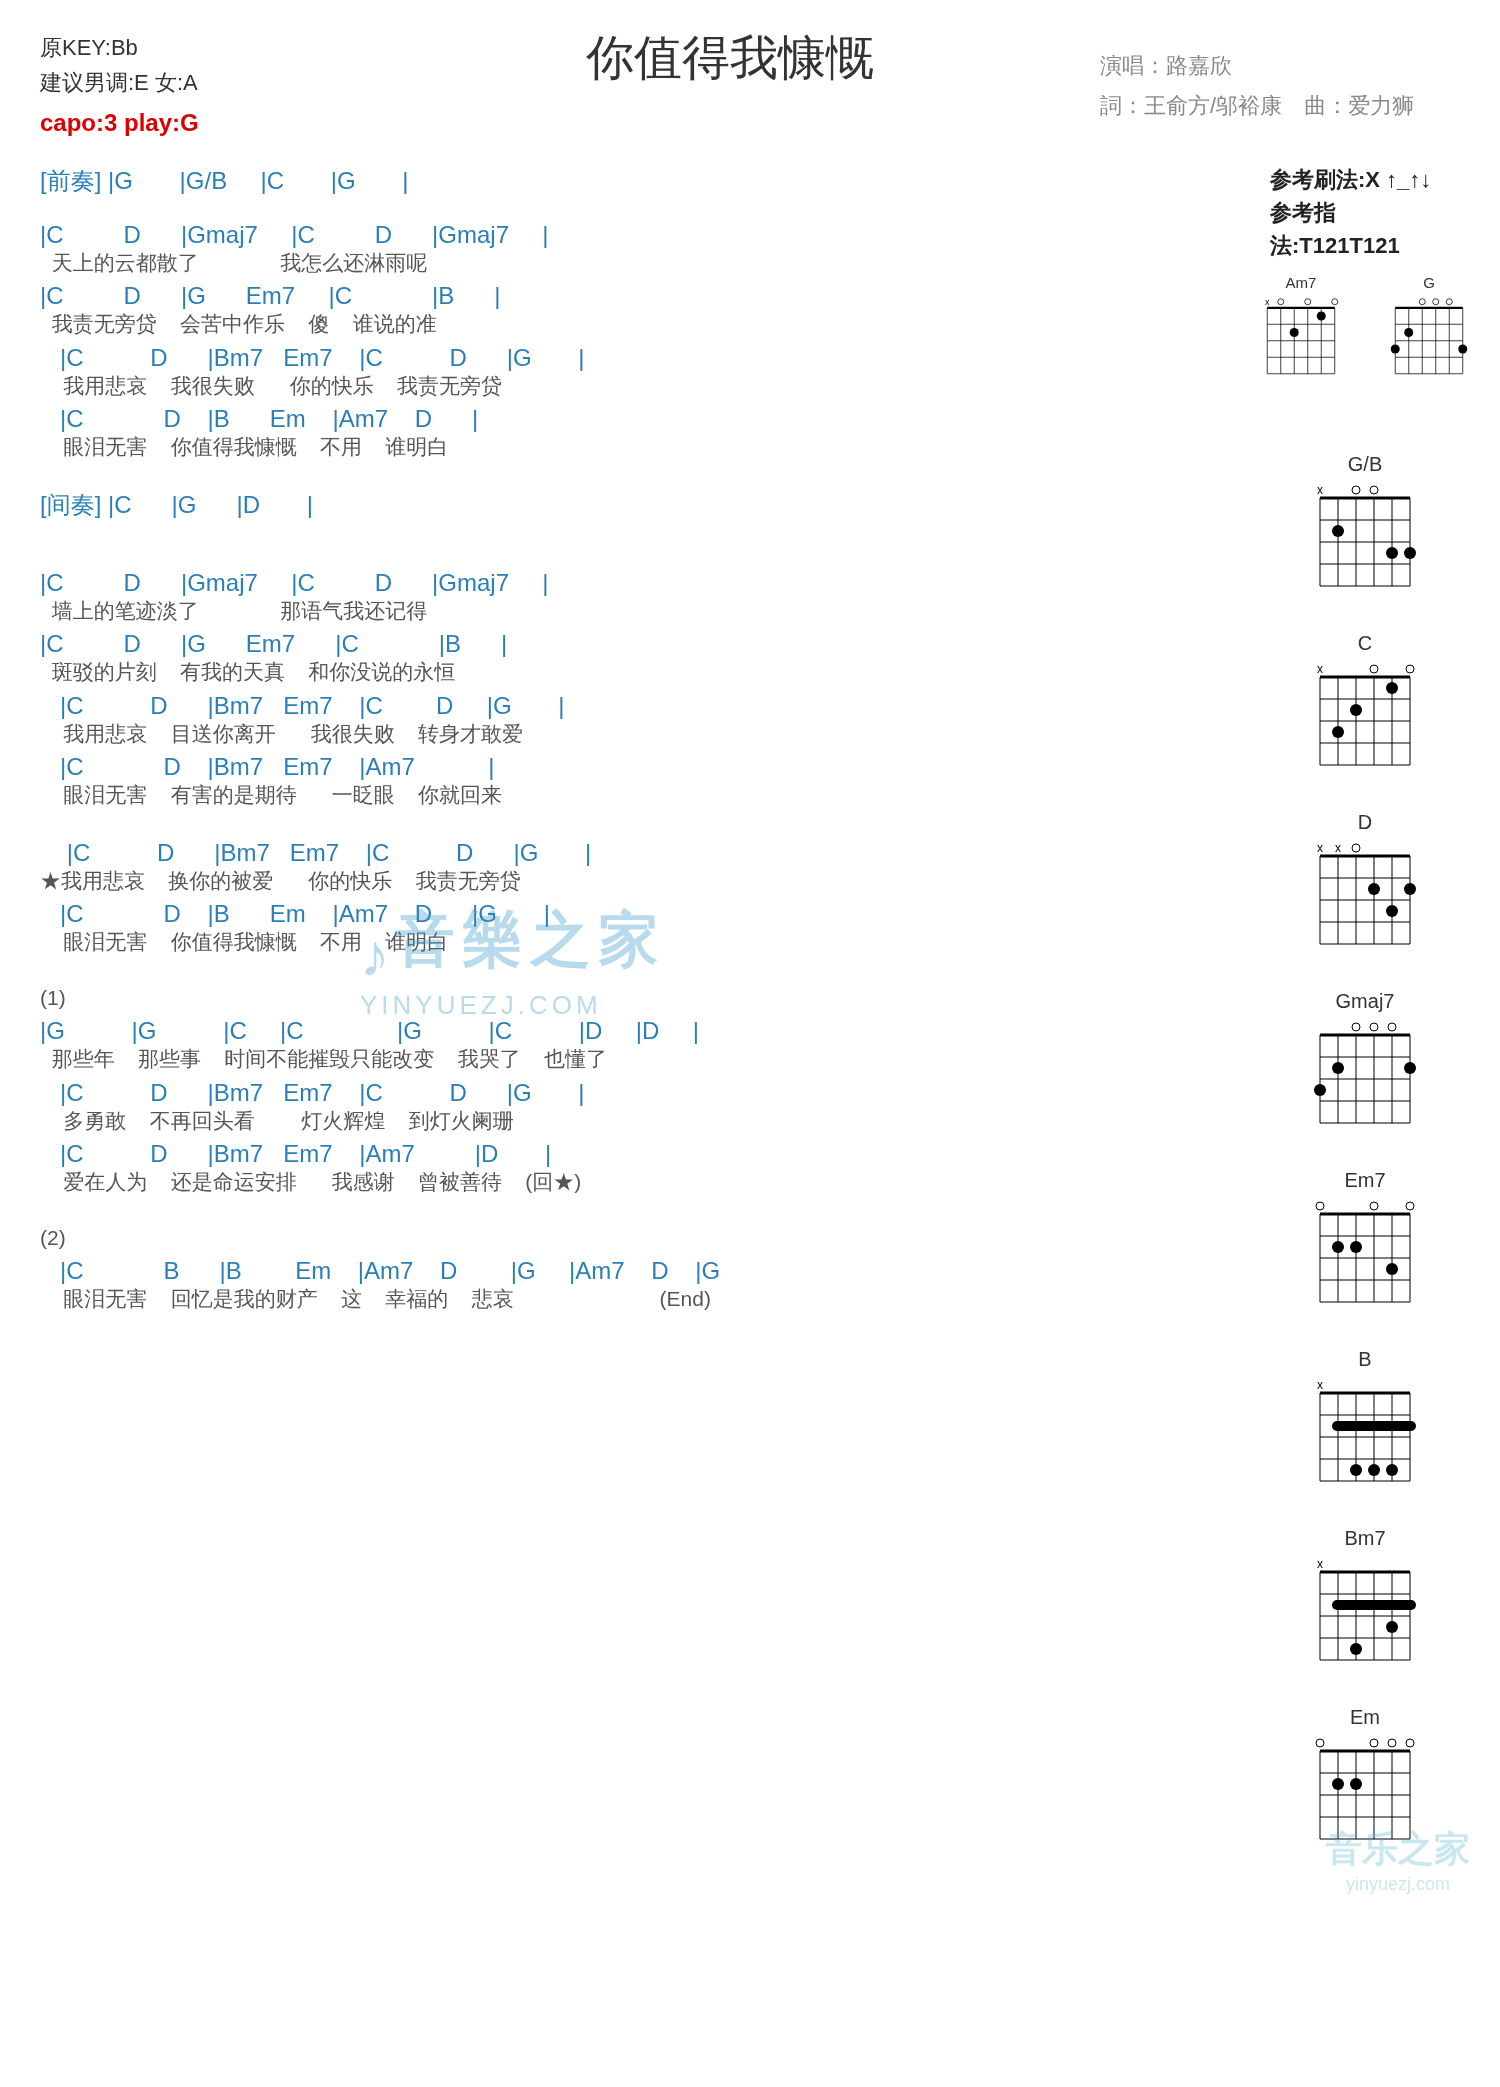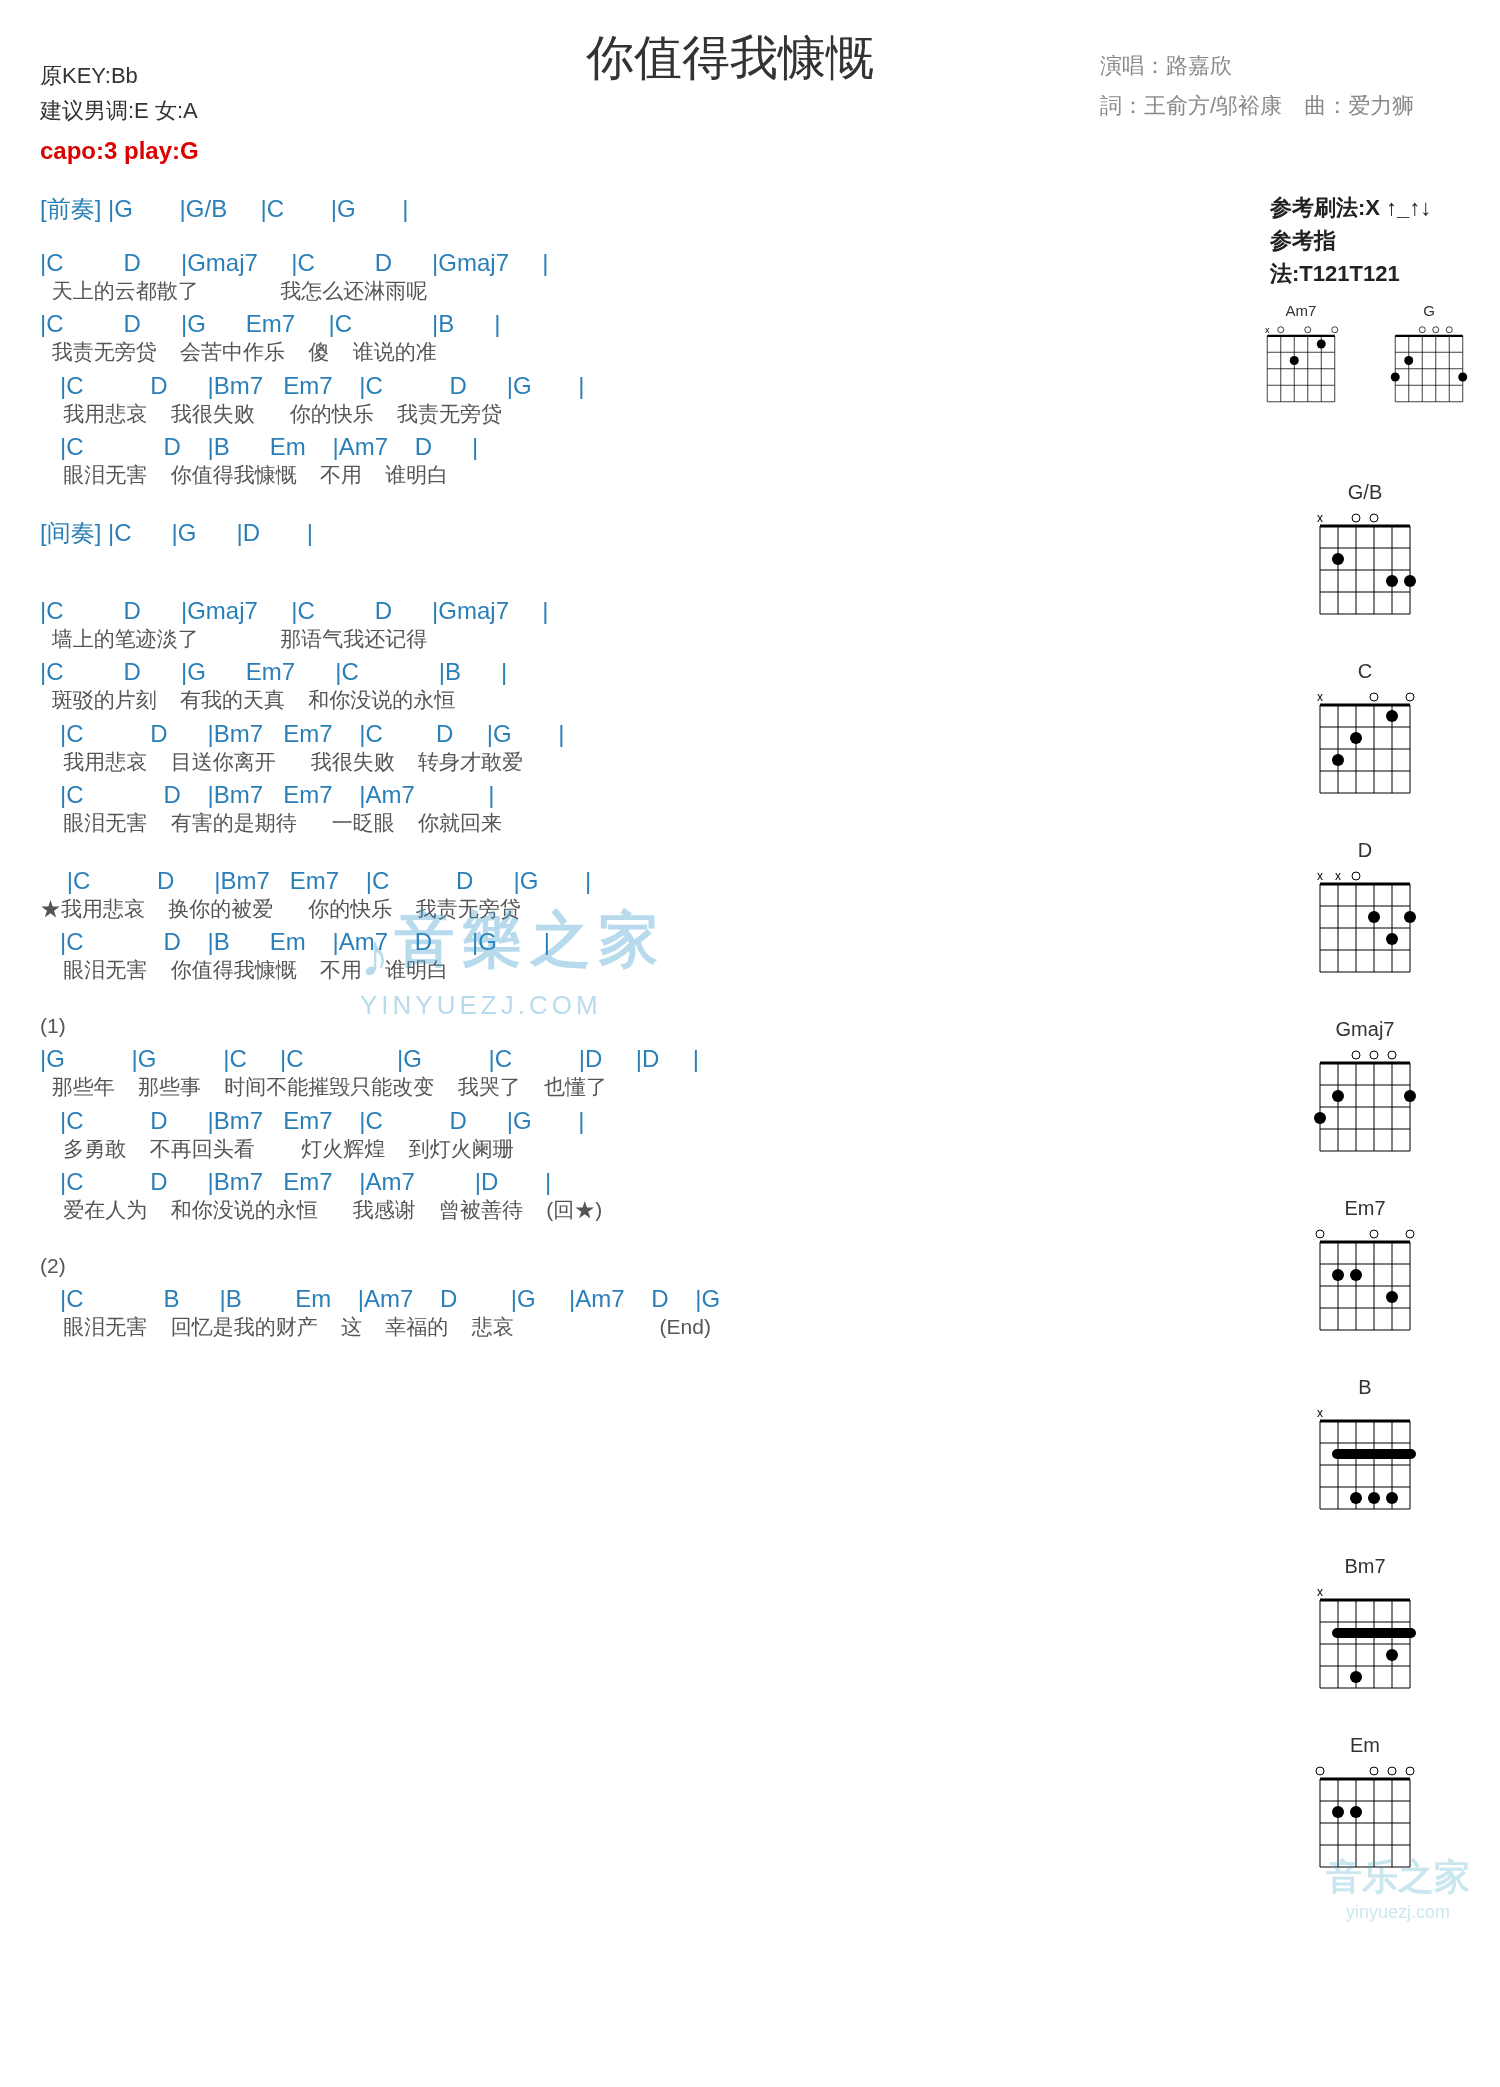--- a/index.html
+++ b/index.html
@@ -1,18 +1,18 @@
 <!DOCTYPE html>
 <html><head>
 <meta charset="utf-8">
 <style>
   * { box-sizing: border-box; margin: 0; padding: 0; }
   body { font-family: "Microsoft YaHei", Arial, sans-serif; background: #fff; width: 1500px; padding: 30px 40px; color: #333; position: relative; }
   .header { display: flex; align-items: flex-start; margin-bottom: 20px; }
-  .meta-left { width: 320px; font-size: 22px; line-height: 1.6; margin-top: 28px; }
+  .meta-left { width: 320px; font-size: 22px; line-height: 1.6; }
   .capo { color: #d00; font-weight: bold; font-size: 24px; margin-top: 4px; }
   .title { font-size: 48px; flex: 1; text-align: center; margin-top: -4px; }
   .meta-right { width: 360px; font-size: 22px; color: #888; line-height: 1.8; text-align: left; margin-top: 16px; }
   .pattern-info { font-size: 22px; font-weight: bold; color: #222; line-height: 1.5; margin-bottom: 12px; }
   .content { display: flex; }
   .lyrics-area { flex: 1; font-size: 24px; line-height: 1.5; padding-right: 20px; }
   .chord-line { color: #2a7fb8; font-family: Arial, sans-serif; white-space: pre; font-size: 24px; height: 30px; }
   .lyr-line { color: #555; white-space: pre; font-size: 21px; min-height: 30px; }
   .gap { height: 24px; }
   .diagrams { width: 190px; }
@@ -72,21 +72,21 @@
       <div class="lyr-line">★我用悲哀    换你的被爱      你的快乐    我责无旁贷</div>
       <div class="chord-line">   |C            D    |B      Em    |Am7    D      |G       |</div>
       <div class="lyr-line">    眼泪无害    你值得我慷慨    不用    谁明白</div>
       <div class="gap"></div>
       <div class="lyr-line">(1)</div>
       <div class="chord-line">|G          |G          |C     |C              |G          |C          |D     |D     |</div>
       <div class="lyr-line">  那些年    那些事    时间不能摧毁只能改变    我哭了    也懂了</div>
       <div class="chord-line">   |C          D      |Bm7   Em7    |C          D      |G       |</div>
       <div class="lyr-line">    多勇敢    不再回头看        灯火辉煌    到灯火阑珊</div>
       <div class="chord-line">   |C          D      |Bm7   Em7    |Am7         |D       |</div>
-      <div class="lyr-line">    爱在人为    和你没说的永恒      我感谢    曾被善待    (回★)</div>
+      <div class="lyr-line">    爱在人为    还是命运安排      我感谢    曾被善待    (回★)</div>
       <div class="gap"></div>
       <div class="lyr-line">(2)</div>
       <div class="chord-line">   |C            B      |B        Em    |Am7    D        |G     |Am7    D    |G</div>
       <div class="lyr-line">    眼泪无害    回忆是我的财产    这    幸福的    悲哀                         (End)</div>
     </div>
   <div class="diagrams">
     <div class="pattern-info">
       <div><span>参考刷法:</span><span>X ↑_↑↓</span></div>
       <div><span>参考指法:</span><span>T121T121</span></div>
     </div>

